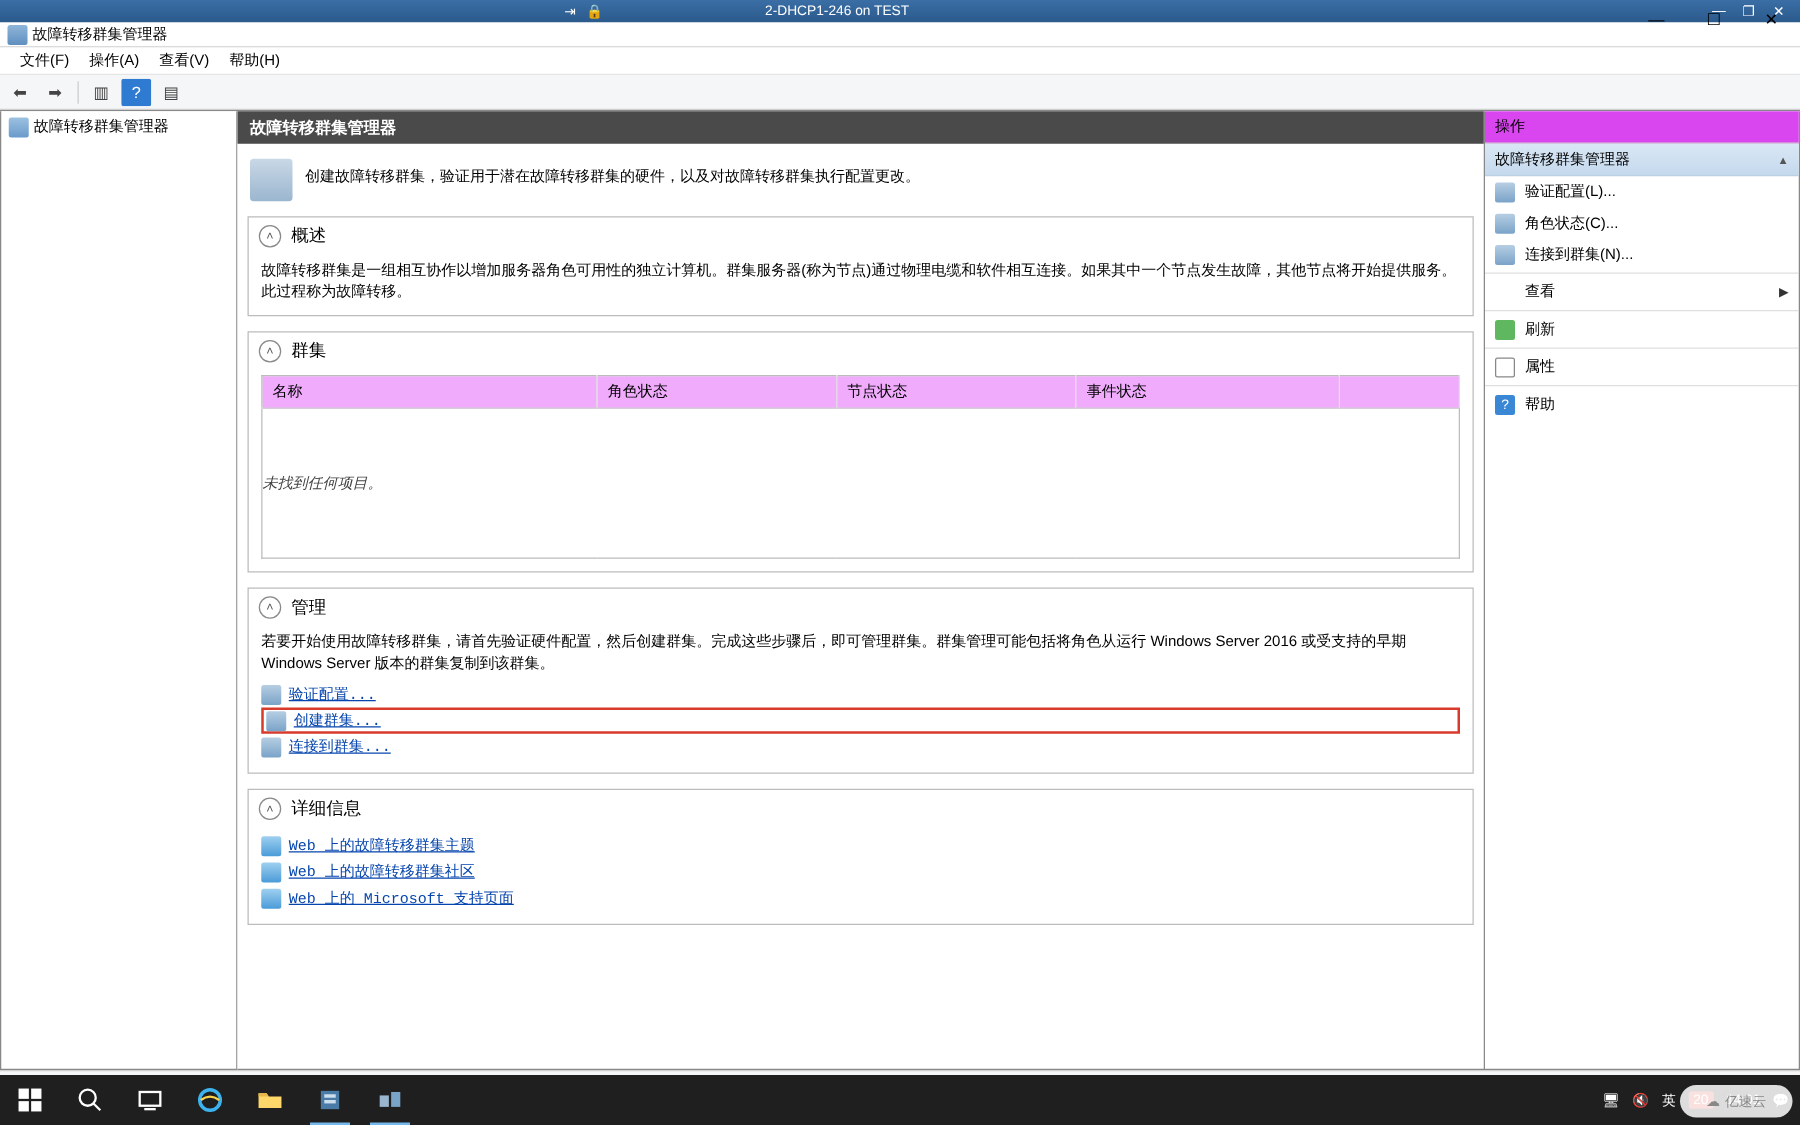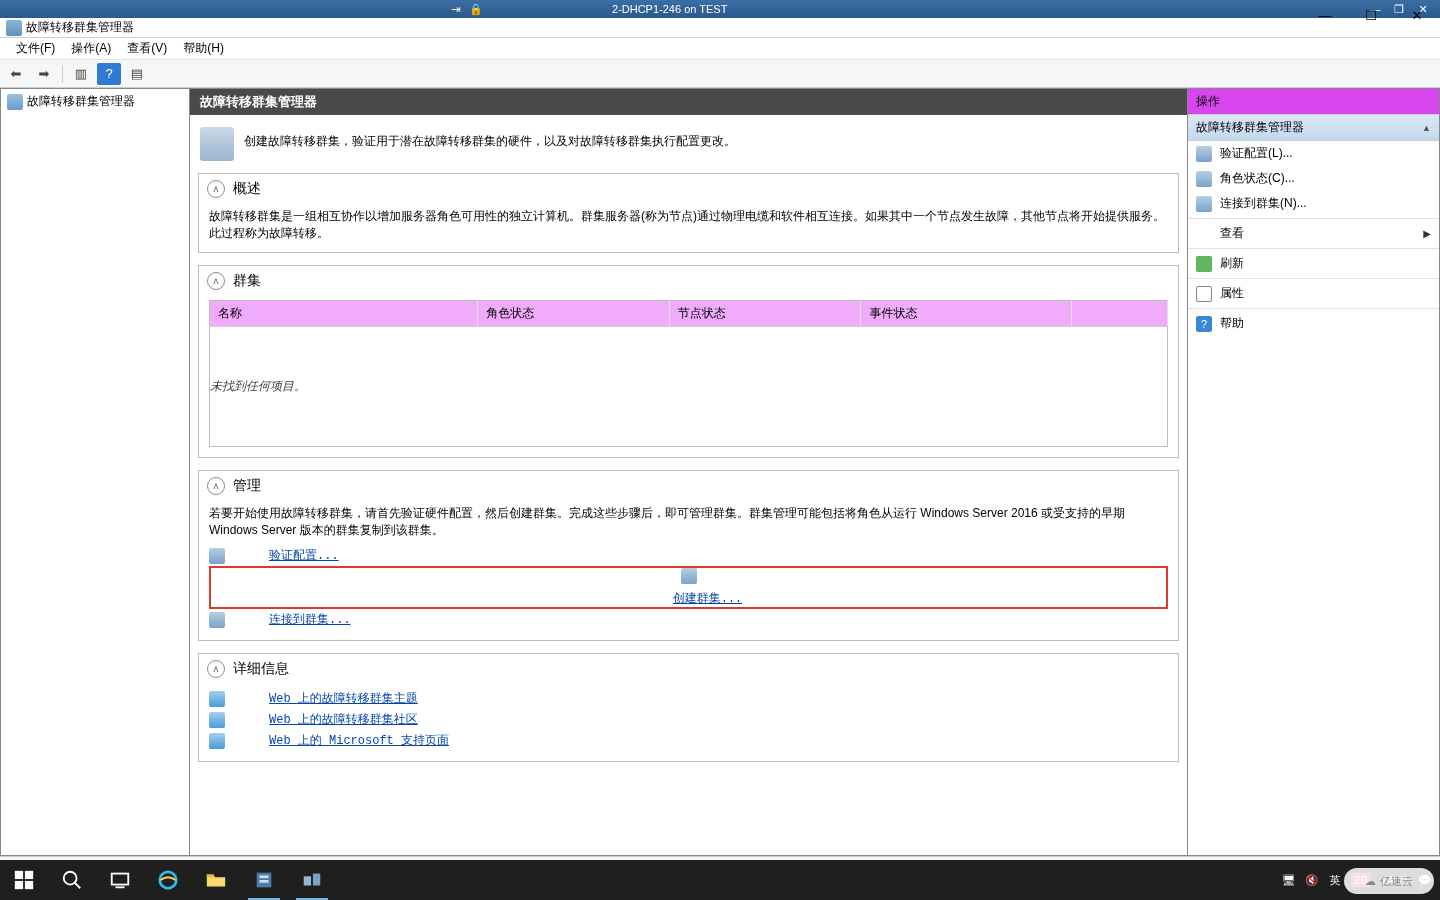--- a/index.html
+++ b/index.html
@@ -39,22 +39,22 @@
 
 .section { border: 1px solid #bcbcbc; margin-bottom: 12px; background: #fff; }
 .section-header { display: flex; align-items: center; gap: 8px; padding: 6px 8px; font-size: 14px; }
 .section-header .expander { width: 18px; height: 18px; border: 1px solid #8a8a8a; border-radius: 50%; display: flex; align-items: center; justify-content: center; font-size: 10px; color: #555; background: #fff; }
 .section-body { padding: 4px 10px 10px 10px; font-size: 12px; }
 .cluster-table { width: 100%; border: 1px solid #bcbcbc; border-collapse: collapse; }
 .cluster-table th { text-align: left; font-weight: normal; padding: 4px 8px; border-right: 1px solid #e0e0e0; border-bottom: 1px solid #d0d0d0; background: #f0abfc; font-size: 12px; }
 .cluster-table .empty-body td { height: 120px; font-style: italic; color: #444; border-top: 1px solid #e5e5e5; }
 .link-row { display: flex; align-items: center; gap: 6px; padding: 2px 0; }
 .link-row .link-icon { width: 16px; height: 16px; background: linear-gradient(#b6cee3,#7aa3c8); border-radius: 2px; }
-.link-row a { color: #0645ad; font-size: 12px; font-family: "SimSun", serif; margin-left: 38px; }
-.highlighted { border: 2px solid #d83b2c; padding: 0 2px; flex-direction: column; }
+.link-row a { color: #0645ad; font-size: 12px; font-family: "SimSun", serif; }
+.highlighted { border: 2px solid #d83b2c; padding: 0 2px; }
 .link-row.mono a { font-family: "NSimSun","SimSun","Courier New",monospace; }
 
 .actions-panel { width: 252px; background: #fff; border: 1px solid #888; border-top: none; border-left: none; }
 .actions-panel .actions-title { background: #d946ef; padding: 4px 8px; font-size: 12px; border-bottom: 1px solid #d0d0d0; }
 .actions-panel .actions-group { background: linear-gradient(#d9e7f5,#c5d9ed); padding: 4px 8px; font-size: 12px; display: flex; justify-content: space-between; align-items: center; border-bottom: 1px solid #bcd0e3; }
 .actions-panel .actions-group .tri { font-size: 9px; color: #555; }
 .actions-panel .act-item { display: flex; align-items: center; gap: 8px; padding: 4px 8px; font-size: 12px; cursor: default; }
 .actions-panel .act-item .act-icon { width: 16px; height: 16px; border-radius: 2px; }
 .ic-validate { background: linear-gradient(#b6cee3,#7aa3c8); }
 .ic-view { background: transparent; }

